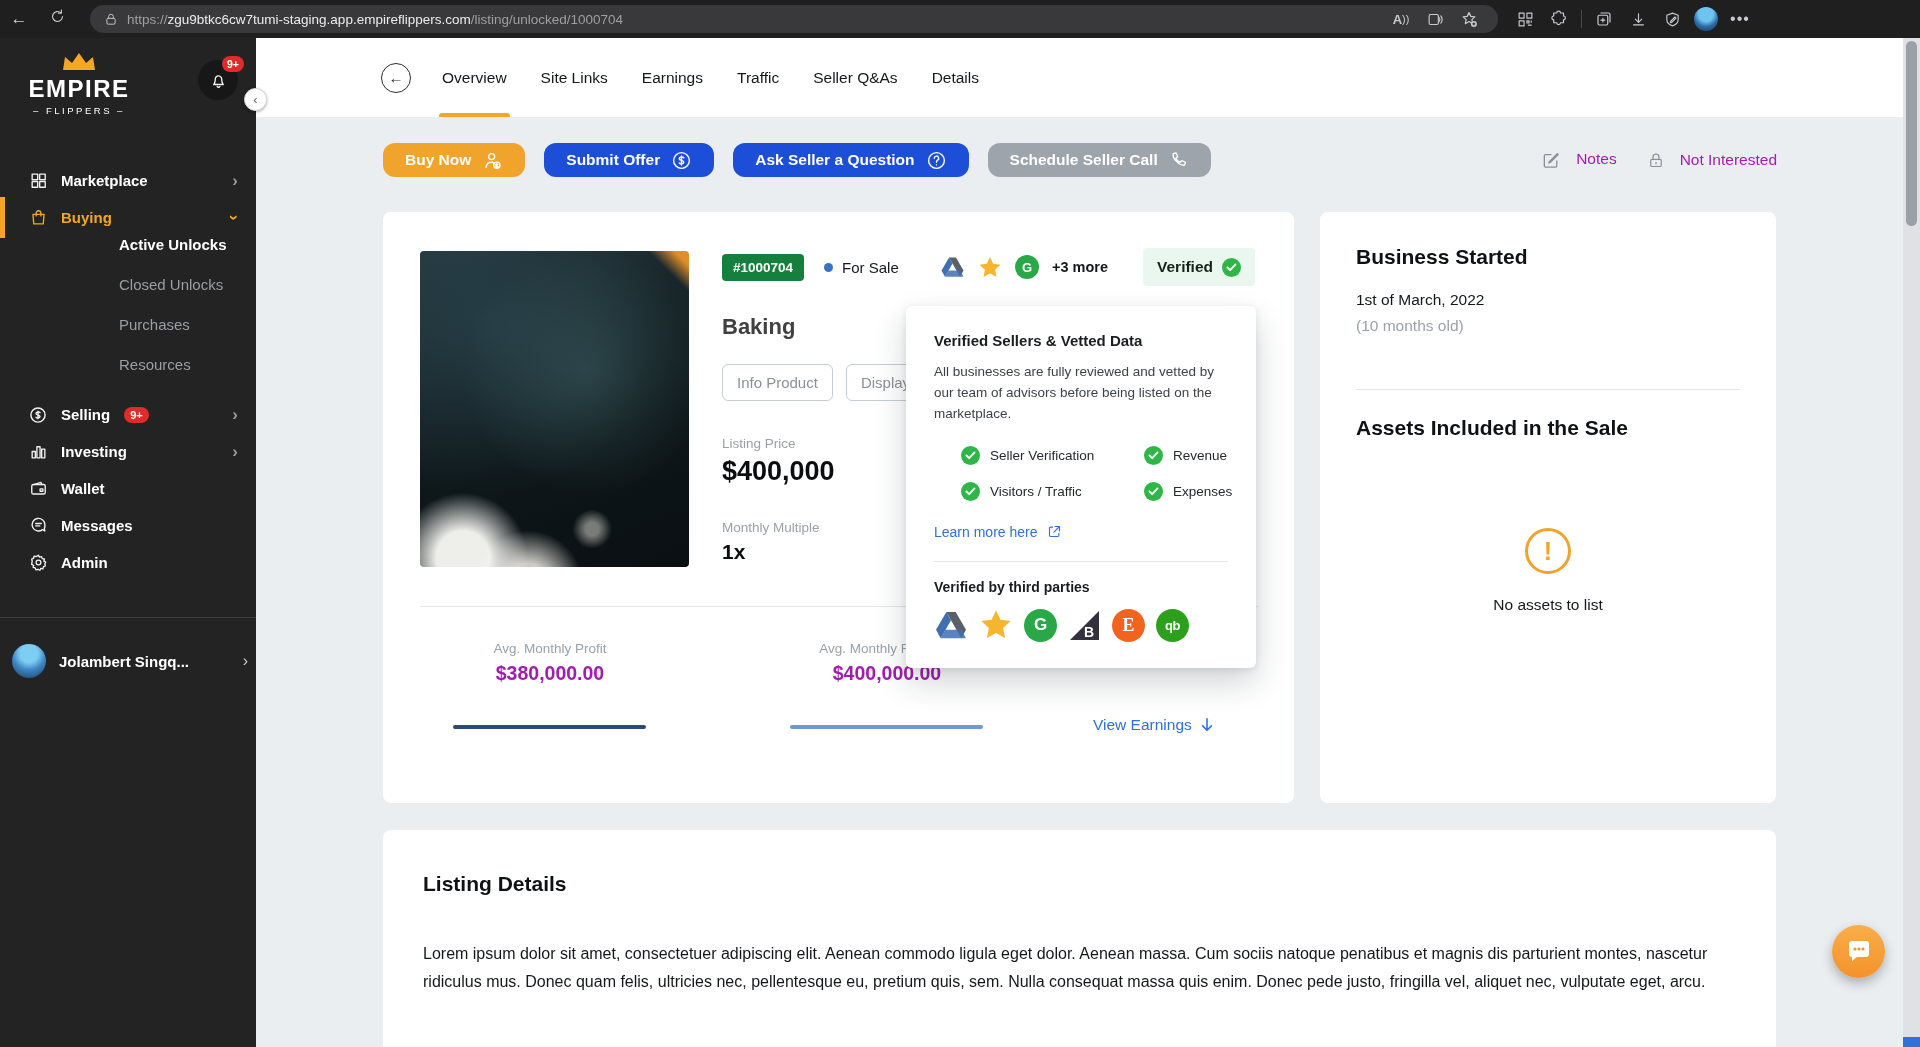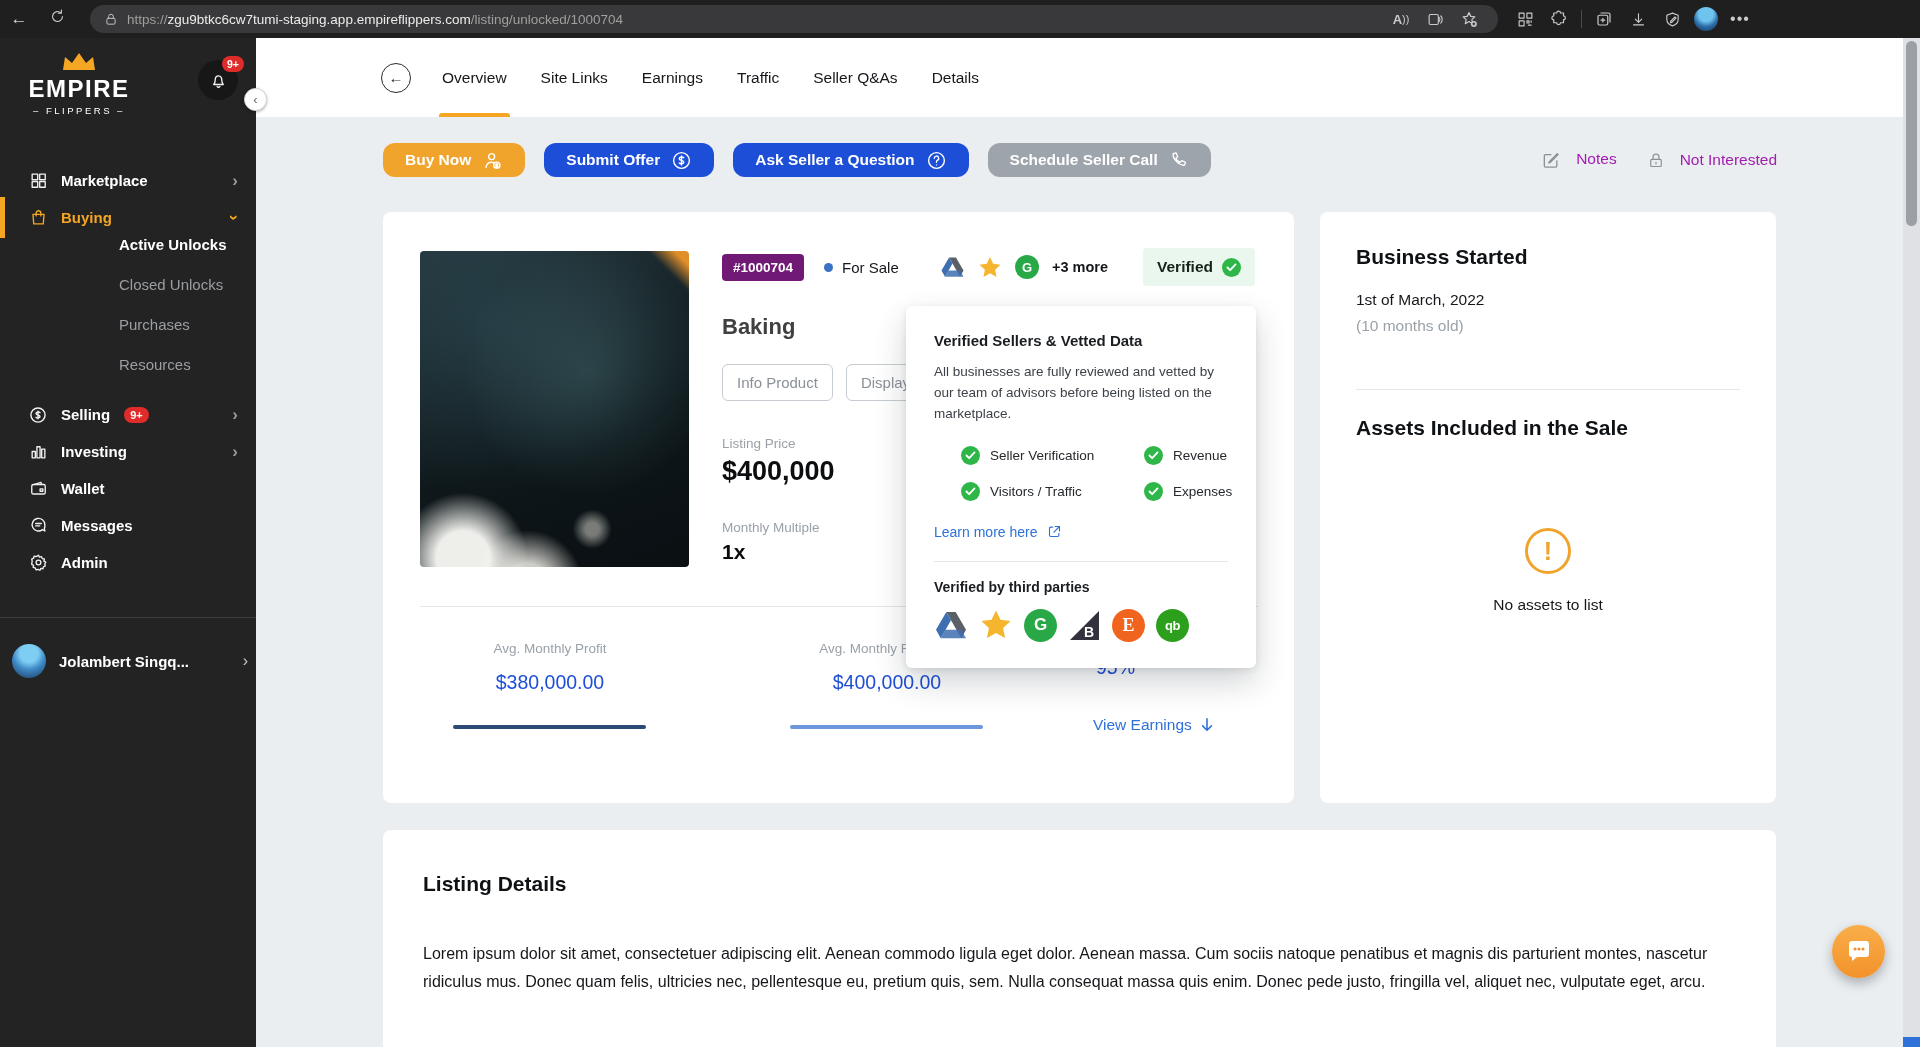--- a/index.html
+++ b/index.html
@@ -98,41 +98,41 @@
   .listing-img { position:absolute; left:37px; top:39px; width:269px; height:316px; border-radius:4px; overflow:hidden;
     background:
       radial-gradient(circle at 16% 97%, rgba(250,250,246,.95) 0 7%, rgba(250,250,246,0) 17%),
       radial-gradient(circle at 40% 106%, rgba(238,236,228,.85) 0 6%, transparent 15%),
       radial-gradient(circle at 64% 88%, rgba(230,228,220,.5) 0 2%, transparent 6%),
       linear-gradient(225deg, rgba(235,148,42,.95) 0 2.5%, transparent 7%),
       radial-gradient(circle at 62% 38%, rgba(72,112,116,.4), transparent 48%),
       radial-gradient(circle at 24% 22%, rgba(44,74,84,.55), transparent 55%),
       linear-gradient(160deg, #24363c, #0e171a 60%, #0a0f12); }
   .id-row { position:absolute; left:339px; top:42px; display:flex; align-items:center; gap:20px; }
-  .id-badge { background:#701a75; color:#fff; font-weight:700; font-size:13.5px; border-radius:4px; padding:6px 11px; }
+  .id-badge { background:#15803d; color:#fff; font-weight:700; font-size:13.5px; border-radius:4px; padding:6px 11px; }
   .status { display:flex; align-items:center; gap:9px; font-size:15px; color:#15171a; }
   .status .dot { width:9px; height:9px; border-radius:50%; background:#3a72c4; }
   .badge-row { position:absolute; top:36px; right:39px; display:flex; align-items:center; gap:13px; }
   .more-badges { font-weight:700; font-size:14.5px; color:#15171a; }
   .verified-pill { background:#e9f7ee; border-radius:4px; height:38px; display:flex; align-items:center;
     gap:9px; padding:0 14px; font-weight:700; font-size:15.5px; color:#15231a; margin-left:22px; }
   .gcheck { width:19px; height:19px; border-radius:50%; background:#2eb648; display:flex; align-items:center;
     justify-content:center; flex:0 0 auto; }
   .listing-title { position:absolute; left:339px; top:102px; font-size:22px; font-weight:700; color:#404040; }
   .chips { position:absolute; left:339px; top:152px; display:flex; gap:13px; }
   .chip { border:1px solid #c6ccd2; border-radius:6px; color:#8b9197; font-size:15px; padding:9px 14px;
     background:#fff; white-space:nowrap; }
   .flabel { position:absolute; left:339px; font-size:13.5px; color:#9aa1a8; }
   .fvalue { position:absolute; left:339px; font-weight:700; color:#0b0d0f; }
   .price-label { top:224px; } .price-value { top:244px; font-size:27px; }
   .mult-label { top:308px; } .mult-value { top:328px; font-size:21px; }
   .card-divider { position:absolute; left:37px; right:36px; top:394px; border-top:1px solid #e3e7ea; }
   .stat { position:absolute; text-align:center; }
   .stat .sl { font-size:13.5px; color:#9aa1a8; }
-  .stat .sv { font-size:19.5px; font-weight:400; color:#1d4ed8; margin-top:15px; }
+  .stat .sv { font-size:19.5px; font-weight:700; color:#a21caf; margin-top:6px; }
   .stat1 { left:52px; top:429px; width:230px; }
   .stat2 { left:389px; top:429px; width:230px; }
   .stat3 { left:660px; top:429px; width:145px; }
   .sbar { position:absolute; top:513px; height:4px; border-radius:2px; }
   .sbar1 { left:70px; width:193px; background:#2c4a77; }
   .sbar2 { left:407px; width:193px; background:#6d96dc; }
   .view-earnings { position:absolute; left:710px; top:504px; display:flex; align-items:center; gap:8px;
     color:#2e71d9; font-size:15.5px; cursor:pointer; }
 
   

